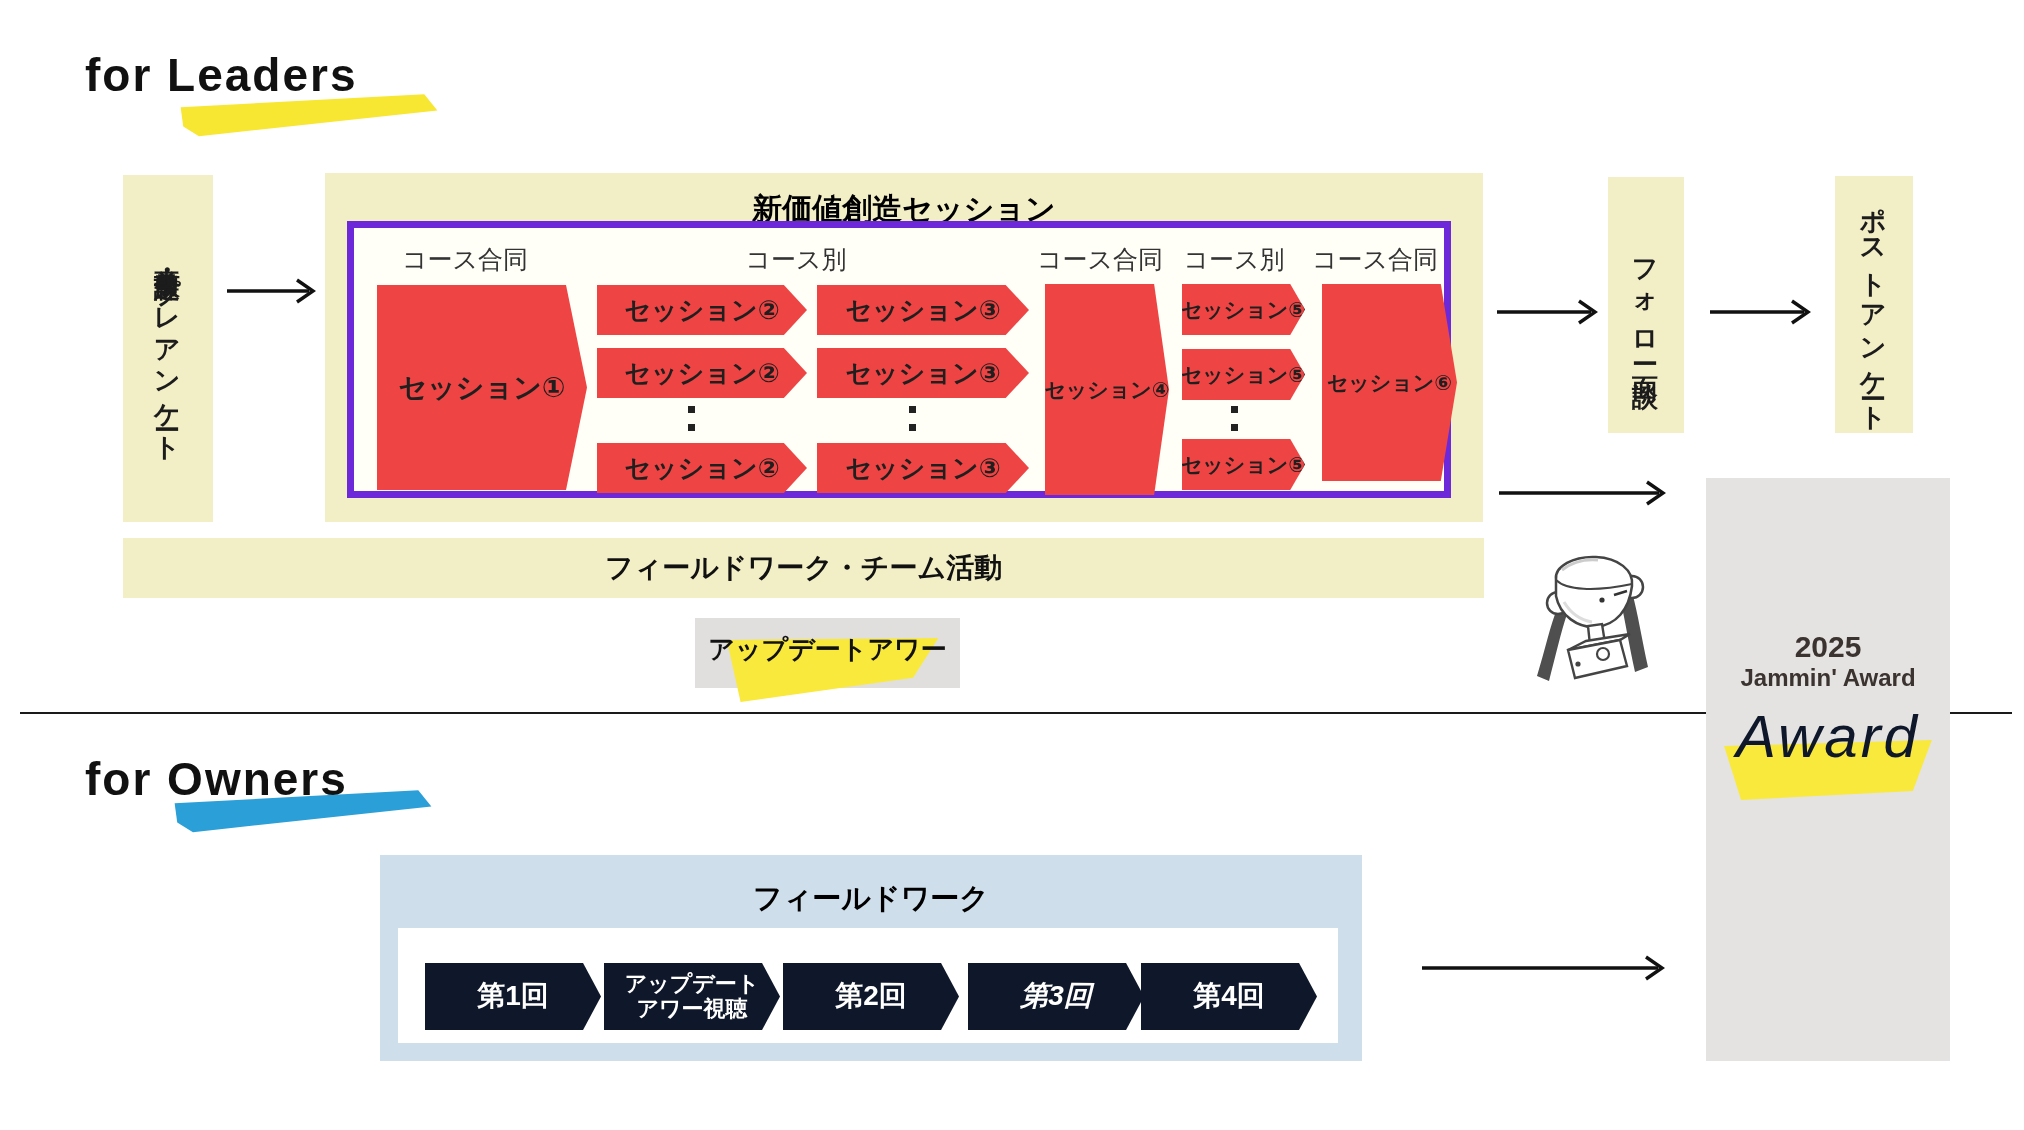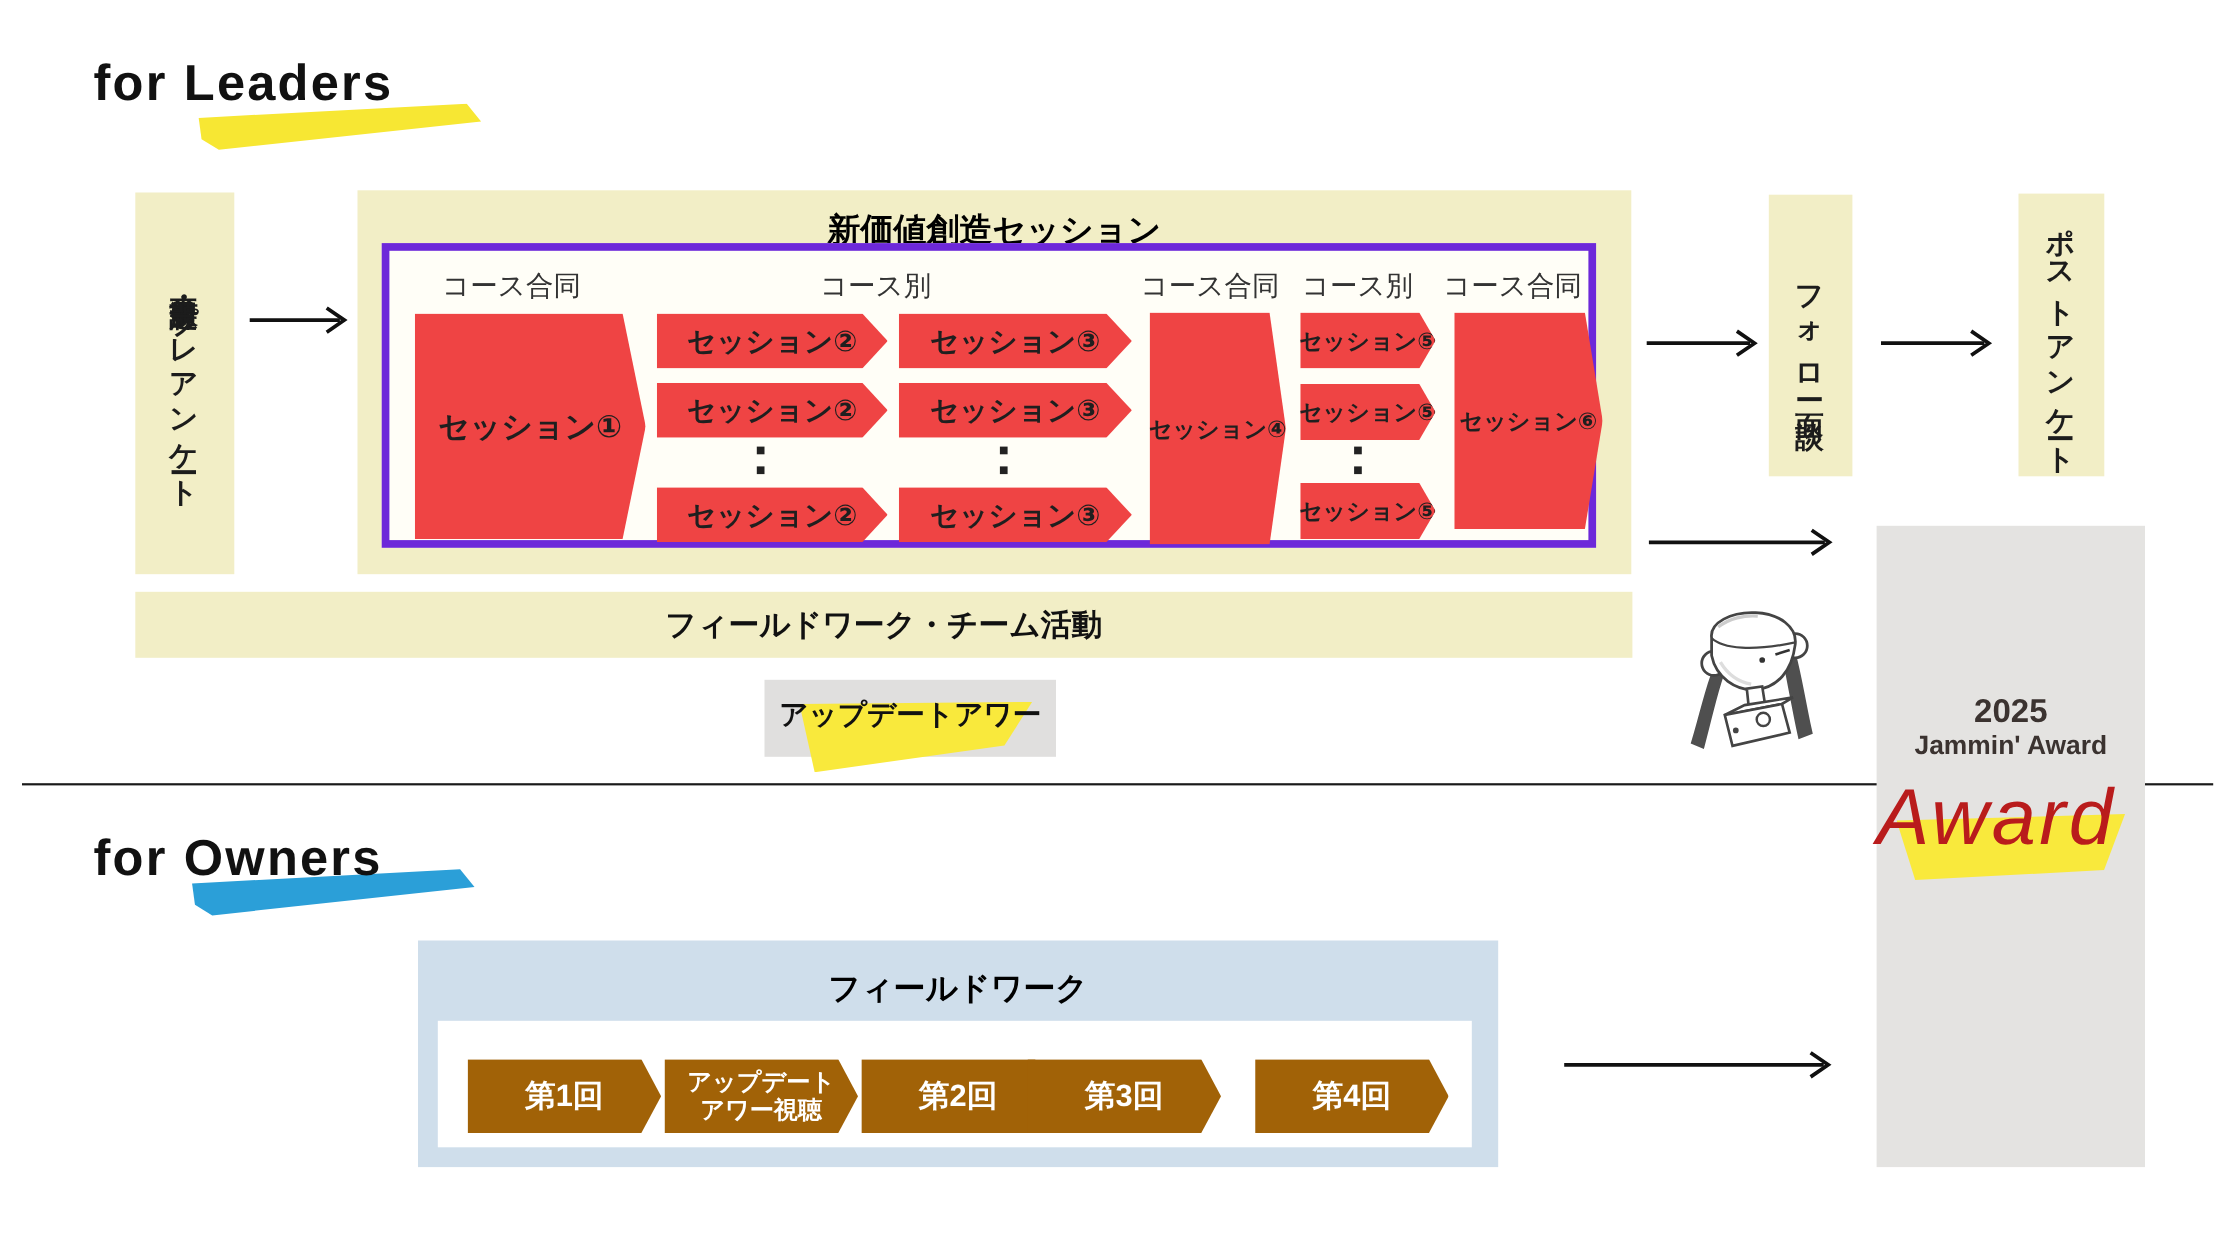--- a/index.html
+++ b/index.html
@@ -30,27 +30,27 @@
 
   .update-gray{position:absolute;left:695px;top:618px;width:265px;height:70px;background:#E0DFDE;z-index:1;}
   .update-swoosh{position:absolute;left:713px;top:638px;width:230px;height:64px;background:#F9E93C;clip-path:polygon(6% 3%,98% 0,87% 62%,12% 100%);z-index:2;}
   .update-label{position:absolute;left:695px;top:632px;width:265px;text-align:center;font-size:26px;font-weight:700;color:#111;z-index:3;}
 
   .divider{position:absolute;left:20px;top:712px;width:1992px;height:2px;background:#1a1a1a;z-index:1;}
 
   .blue-panel{position:absolute;left:380px;top:855px;width:982px;height:206px;background:#CFDEEB;}
   .blue-panel .panel-title{top:24px;font-size:29px;}
   .inner-white2{position:absolute;left:18px;top:73px;width:940px;height:115px;background:#ffffff;}
-  .bstep{position:absolute;top:35px;width:176px;height:67px;background:#a16207;clip-path:polygon(0 0,89.8% 0,100% 50%,89.8% 100%,0 100%);display:flex;flex-direction:column;align-items:center;justify-content:center;color:#fff;font-weight:700;font-size:28px;line-height:1.1;}
+  .bstep{position:absolute;top:35px;width:176px;height:67px;background:#0f172a;clip-path:polygon(0 0,89.8% 0,100% 50%,89.8% 100%,0 100%);display:flex;flex-direction:column;align-items:center;justify-content:center;color:#fff;font-weight:700;font-size:28px;line-height:1.1;}
   .bstep .two{font-size:22px;}
 
   .award-panel{position:absolute;left:1706px;top:478px;width:244px;height:583px;background:#E4E3E1;z-index:2;}
   .award-year{position:absolute;top:152px;width:100%;text-align:center;font-size:30px;font-weight:700;color:#3b3330;}
   .award-name{position:absolute;top:186px;width:100%;text-align:center;font-size:24px;font-weight:700;color:#3b3330;}
-  .award-stamp{position:absolute;top:224px;width:100%;font-size:72px;font-style:italic;font-weight:400;color:#b91c1c;letter-spacing:3px;z-index:2;}
+  .award-stamp{position:absolute;top:224px;width:100%;text-align:center;font-size:60px;font-style:italic;font-weight:400;color:#0f172a;letter-spacing:3px;z-index:2;}
   .award-swoosh{position:absolute;left:16px;top:262px;width:212px;height:60px;background:#F9E93C;clip-path:polygon(1% 10%,99% 0,90% 85%,9% 100%);z-index:1;}
 
   .arrow{position:absolute;}
 </style>
 </head>
 <body>
 
 <div class="canvas">
 
   <div class="swoosh" style="left:178px;top:92px;width:262px;height:46px;background:#F7E733;clip-path:polygon(1% 33%,94% 5%,99% 40%,8% 96%,2% 75%);"></div>
@@ -161,21 +161,21 @@
 
   <div class="blue-panel">
     <div class="panel-title">フィールドワーク</div>
     <div class="inner-white2">
       <div class="bstep" style="left:27px;">第1回</div>
       <div class="bstep" style="left:206px;">
         <span class="two">アップデート</span>
         <span class="two">アワー視聴</span>
       </div>
       <div class="bstep" style="left:385px;">第2回</div>
-      <div class="bstep" style="left:536px;">第3回</div>
+      <div class="bstep" style="left:570px;font-style:italic;">第3回</div>
       <div class="bstep" style="left:743px;">第4回</div>
     </div>
   </div>
 
   <svg class="arrow" style="left:1420px;top:952px;" width="246" height="32" viewBox="0 0 246 32">
     <line x1="2" y1="16" x2="238" y2="16" stroke="#111" stroke-width="3.4"></line>
     <polyline points="226,5 242,16 226,27" stroke="#111" stroke-width="3.4" fill="none"></polyline>
   </svg>
 
   <div class="award-panel">

